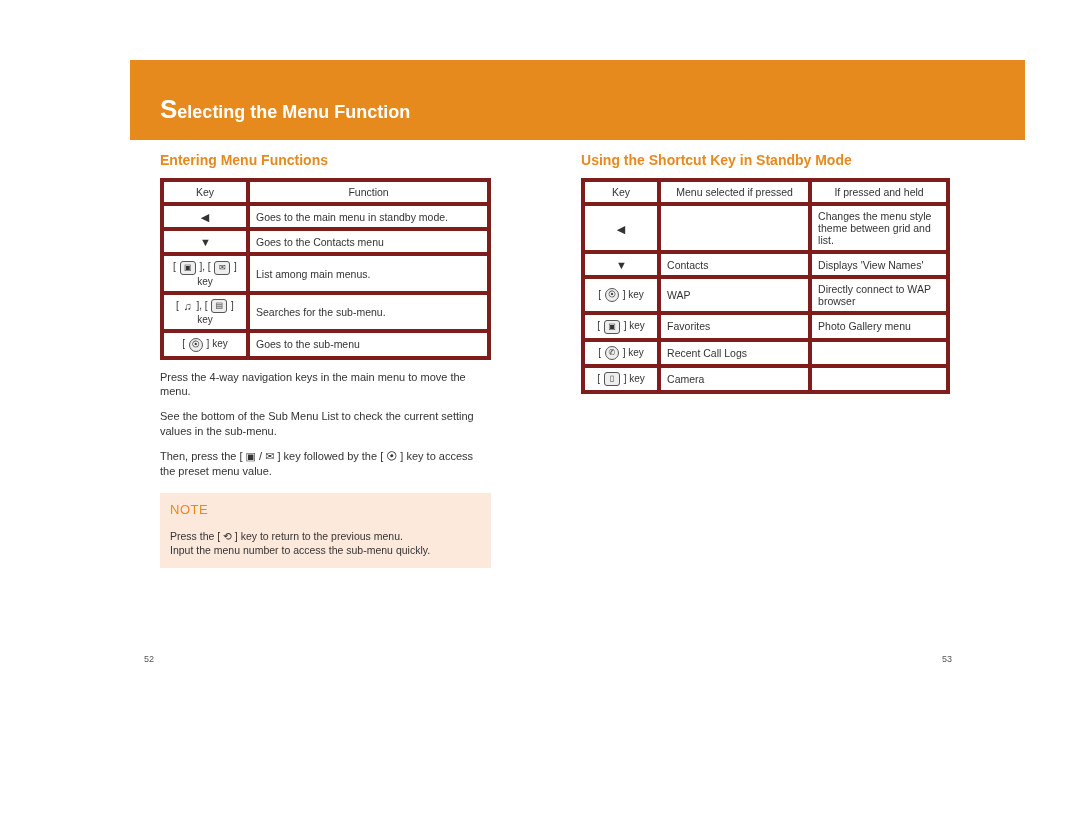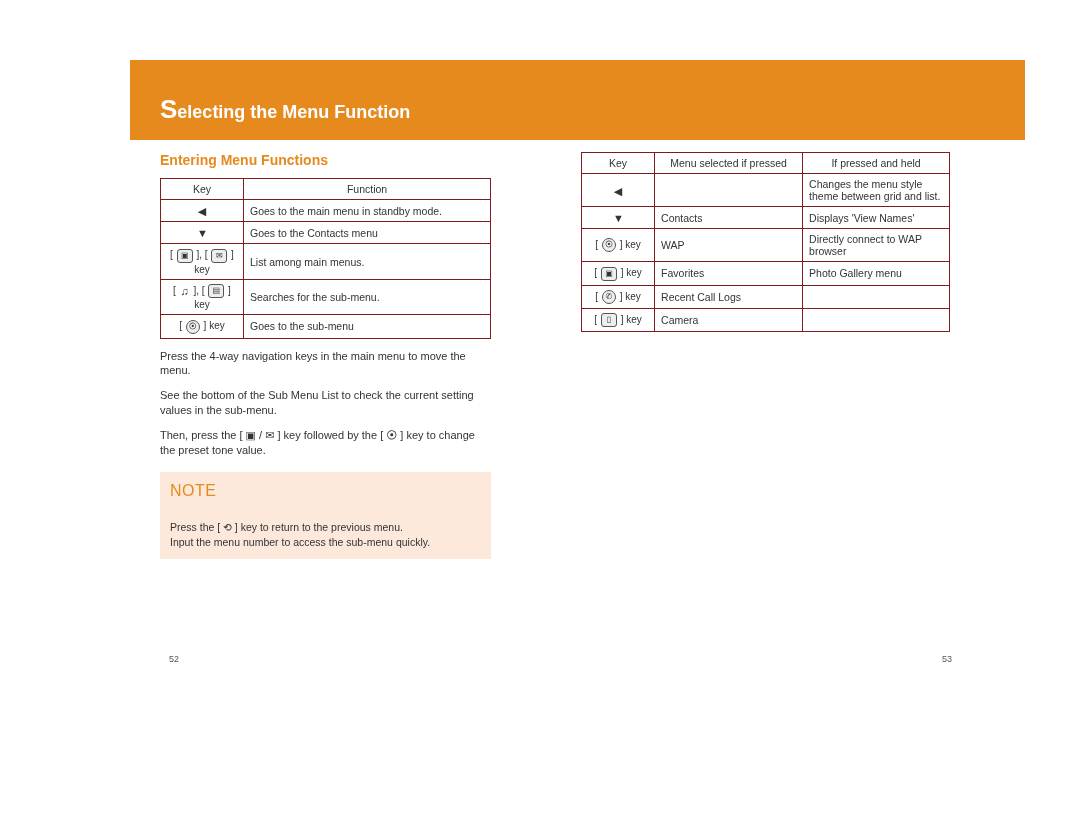--- a/index.html
+++ b/index.html
@@ -52,21 +52,21 @@
     font-size: 14px;
     font-weight: bold;
     margin: 0 0 10px 0;
   }
   table {
     border-collapse: collapse;
     width: 100%;
     font-size: 10.5px;
   }
   th, td {
-    border: 1px solid #7f1d1d;
+    border: 4px solid #7f1d1d;
     padding: 4px 6px;
     text-align: left;
     vertical-align: middle;
   }
   th {
     font-weight: normal;
     text-align: center;
     background: #fff;
   }
   .key-cell {
@@ -85,31 +85,31 @@
   }
   .note-box {
     background: #fce9dc;
     padding: 8px 10px 10px 10px;
     margin-top: 14px;
     font-size: 10.5px;
     line-height: 1.4;
   }
   .note-label {
     color: #e78a1e;
-    font-size: 16px;
+    font-size: 13px;
     letter-spacing: 0.5px;
-    margin-bottom: 18px;
+    margin-bottom: 10px;
   }
   .pagenum {
     position: absolute;
     bottom: 170px;
     font-size: 9px;
     color: #555;
   }
-  .pagenum.left { left: 169px; margin-top: 16px; }
+  .pagenum.left { left: 144px; margin-top: 16px; }
   .pagenum.right { right: 128px; }
 
   
   .ico {
     display: inline-block;
     vertical-align: middle;
     height: 12px;
     width: 14px;
     border: 1px solid #555;
     border-radius: 3px;
@@ -175,30 +175,31 @@
             </tr>
             <tr>
               <td class="key-cell"><span class="keytxt">[ <span class="ico round">⦿</span> ] key</span></td>
               <td>Goes to the sub-menu</td>
             </tr>
           </tbody>
       </table>
 
       <p class="para">Press the 4-way navigation keys in the main menu to move the menu.</p>
       <p class="para">See the bottom of the Sub Menu List to check the current setting values in the sub-menu.</p>
-      <p class="para">Then, press the [ ▣ / ✉ ] key followed by the [ ⦿ ] key to change the preset tone value.</p>
+      <p class="para">Then, press the [ ▣ / ✉ ] key followed by the [ ⦿ ] key to access the preset menu value.</p>
 
       <div class="note-box">
         <div class="note-label">NOTE</div>
         <div>Press the [ ⟲ ] key to return to the previous menu.</div>
         <div>Input the menu number to access the sub-menu quickly.</div>
       </div>
     </div>
 
     <div class="col" style="width:390px">
+      <h3 class="section-title">Using the Shortcut Key in Standby Mode</h3>
 
       <table>
         <thead>
           <tr>
             <th class="key-cell-3">Key</th>
             <th style="width:135px">Menu selected if pressed</th>
             <th>If pressed and held</th>
           </tr>
         </thead>
         <tbody id="right-tbody">

